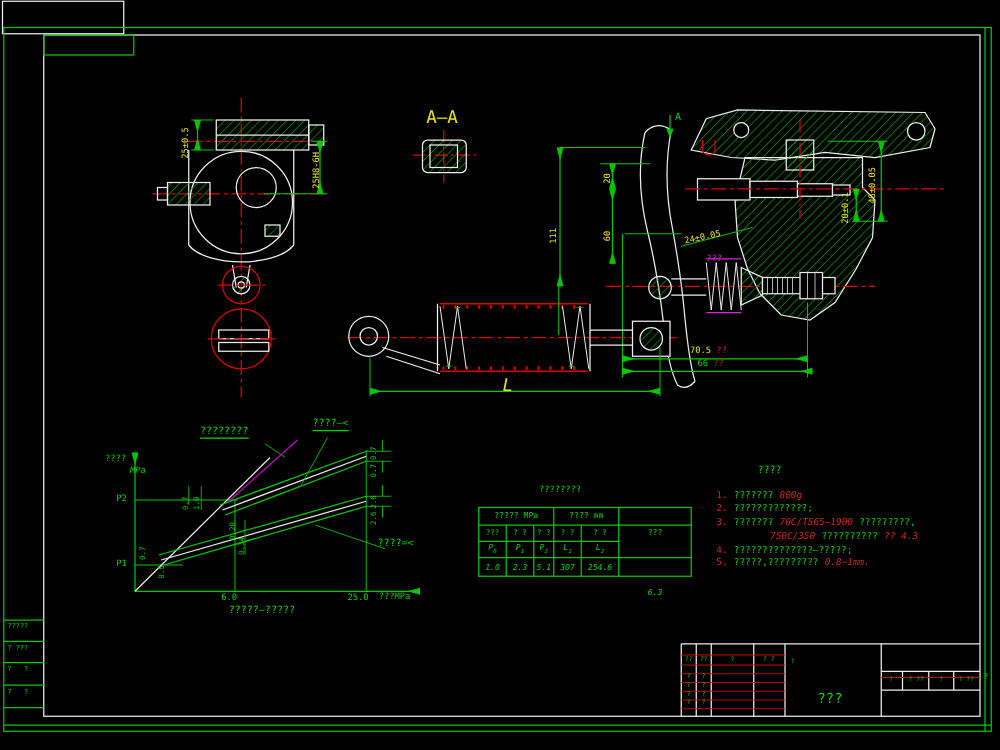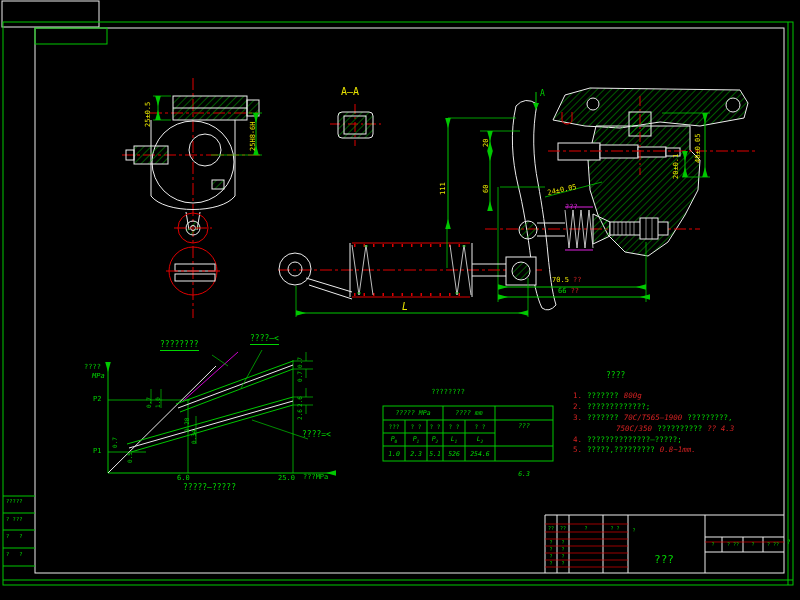--- a/index.html
+++ b/index.html
@@ -6,22 +6,22 @@
   #sheet{position:relative;width:800px;height:600px;background:#000;overflow:hidden;
          font-family:"DejaVu Sans Mono","Liberation Mono",monospace;}
   #sheet svg{position:absolute;left:0;top:0;}
   .t{position:absolute;line-height:1;white-space:pre;}
   .g{color:#00d600;} .y{color:#e8e400;} .r{color:#d42222;} .m{color:#dd22dd;}
   .it{font-style:italic;}
   .c{transform:translate(-50%,-50%);}
   .rot{transform:rotate(-90deg);transform-origin:0 0;}
   .r12{transform:rotate(-12deg);transform-origin:0 0;}
   .u{border-bottom:1px solid currentColor;padding-bottom:1px;}
-  .f5{font-size:5px;} .f55{font-size:5.5px;} .f6{font-size:6px;} .f65{font-size:6.5px;font-style:italic;}
-  .f7{font-size:7px;} .f8{font-size:8px;} .f9{font-size:10px;} .f11{font-size:11px;}
+  .f5{font-size:5px;} .f55{font-size:5.5px;} .f6{font-size:6px;} .f65{font-size:6.5px;}
+  .f7{font-size:7px;} .f8{font-size:8px;} .f9{font-size:14px;} .f11{font-size:11px;}
   .note{position:absolute;display:flex;gap:5px;font-size:7.5px;line-height:1;white-space:pre;}
   sub{font-size:4.5px;}
 </style>
 </head>
 <body>
 
 <div id="sheet">
 
 <svg width="800" height="600" viewBox="0 0 800 600">
   <defs>
@@ -172,21 +172,21 @@
 <div class="t y f7 rot" style="left:695px;top:163px">48±0.05</div>
 <div class="t y f7 rot" style="left:673px;top:179px">20±0.1</div>
 <div class="t y f7 r12" style="left:547px;top:190px">24±0.05</div>
 <div class="t f7" style="left:552px;top:277px"><span class="y">70.5</span> <span class="r">??</span></div>
 <div class="t f7" style="left:558px;top:288px"><span class="g">66</span> <span class="r">??</span></div>
 <div class="t m f7" style="left:565px;top:204px">???</div>
 
 <div class="t y it f9" style="left:402px;top:302px">L</div>
 
 <div class="t g f7" style="left:84px;top:364px">????</div>
-<div class="t g it f7" style="left:92px;top:373px">MPa</div>
+<div class="t g it f7" style="left:104px;top:373px">MPa</div>
 <div class="t g f7" style="left:93px;top:396px">P2</div>
 <div class="t g f7" style="left:93px;top:448px">P1</div>
 <div class="t g f7" style="left:177px;top:475px">6.0</div>
 <div class="t g f7" style="left:278px;top:475px">25.0</div>
 <div class="t g f7" style="left:303px;top:474px">???MPa</div>
 <div class="t g f8" style="left:183px;top:484px">?????—?????</div>
 <div class="t g f8 u" style="left:160px;top:341px">????????</div>
 <div class="t g f8 u" style="left:250px;top:335px">????—&lt;</div>
 <div class="t g f8" style="left:302px;top:431px">????=&lt;</div>
 <div class="t g f6 rot" style="left:146px;top:408px">0.7</div>
@@ -210,21 +210,21 @@
 <div class="t g f6 c" style="left:454px;top:427px">? ?</div>
 <div class="t g f6 c" style="left:480px;top:427px">? ?</div>
 <div class="t g it f65 c" style="left:394px;top:440px"><span>P</span><sub>0</sub></div>
 <div class="t g it f65 c" style="left:416px;top:440px"><span>P</span><sub>1</sub></div>
 <div class="t g it f65 c" style="left:435px;top:440px"><span>P</span><sub>2</sub></div>
 <div class="t g it f65 c" style="left:454px;top:440px"><span>L</span><sub>1</sub></div>
 <div class="t g it f65 c" style="left:480px;top:440px"><span>L</span><sub>2</sub></div>
 <div class="t g it f65 c" style="left:394px;top:454px">1.0</div>
 <div class="t g it f65 c" style="left:416px;top:454px">2.3</div>
 <div class="t g it f65 c" style="left:435px;top:454px">5.1</div>
-<div class="t g it f65 c" style="left:454px;top:454px">526</div>
+<div class="t g it f65 c" style="left:454px;top:454px">307</div>
 <div class="t g it f65 c" style="left:480px;top:454px">254.6</div>
 <div class="t g it f65 c" style="left:524px;top:474px">6.3</div>
 
 <div class="t g f8" style="left:606px;top:372px">????</div>
 <div class="note" style="left:573px;top:392px">
   <span class="r">1.</span><span class="g">???????</span><span class="r it">800g</span>
 </div>
 <div class="note" style="left:573px;top:403px">
   <span class="r">2.</span><span class="g">?????????????;</span>
 </div>

